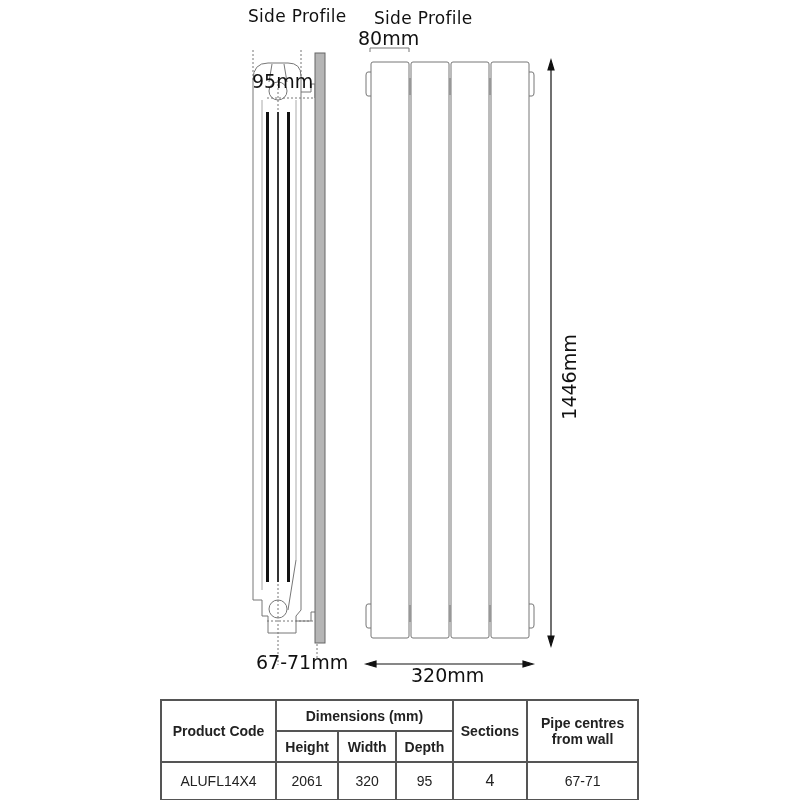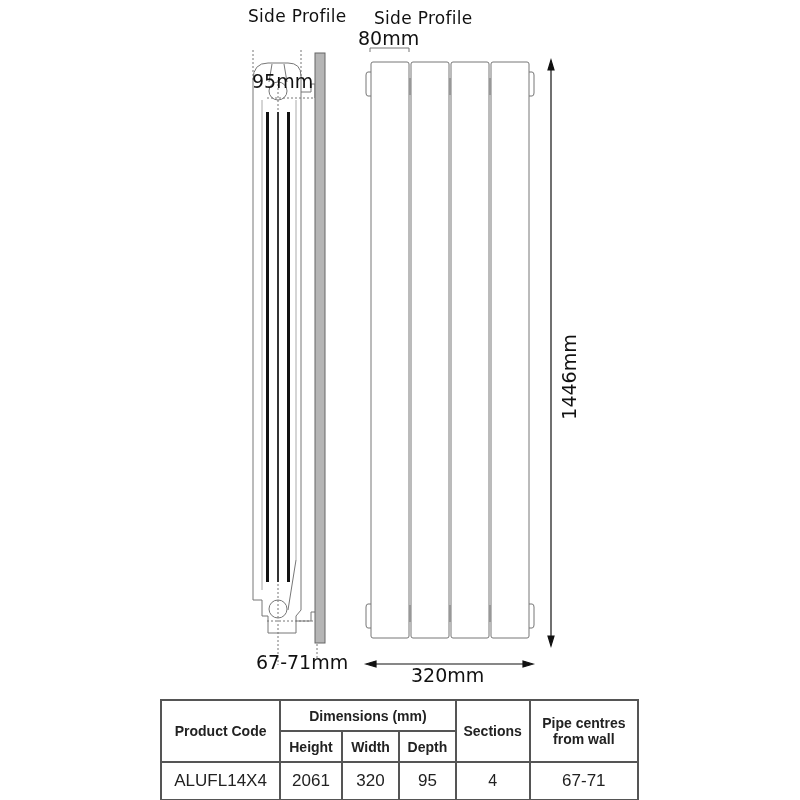--- a/index.html
+++ b/index.html
@@ -7,21 +7,21 @@
            font-family: "DejaVu Sans", sans-serif; color: #111; }
     .lbl { position: absolute; font-family: "DejaVu Sans", sans-serif; color: #111; white-space: nowrap; }
     .title { font-size: 17px; letter-spacing: 0.3px; }
     .dim { font-size: 19px; }
     svg.drawing { position: absolute; left: 0; top: 0; }
     .vert { transform: rotate(-90deg); transform-origin: center center; }
     table.spec { position: absolute; left: 160px; top: 699px; width: 479px;
                  border-collapse: collapse; font-family: "Liberation Sans", sans-serif; }
     table.spec td, table.spec th { border: 2px solid #555; text-align: center; padding: 4px; }
     table.spec th { font-weight: bold; font-size: 14px; color: #222; }
-    table.spec td { font-size: 17px; color: #222; height: 28px; }
+    table.spec td { font-size: 14px; color: #222; height: 28px; }
     .big { font-size: 16px !important; }
   </style>
 </head>
 <body>
 
 <svg class="drawing" width="800" height="700" viewBox="0 0 800 700">
 
   <g fill="none" stroke="#777" stroke-width="1">
 
     <line x1="253" y1="50" x2="253" y2="80" stroke-dasharray="2,2"></line>

